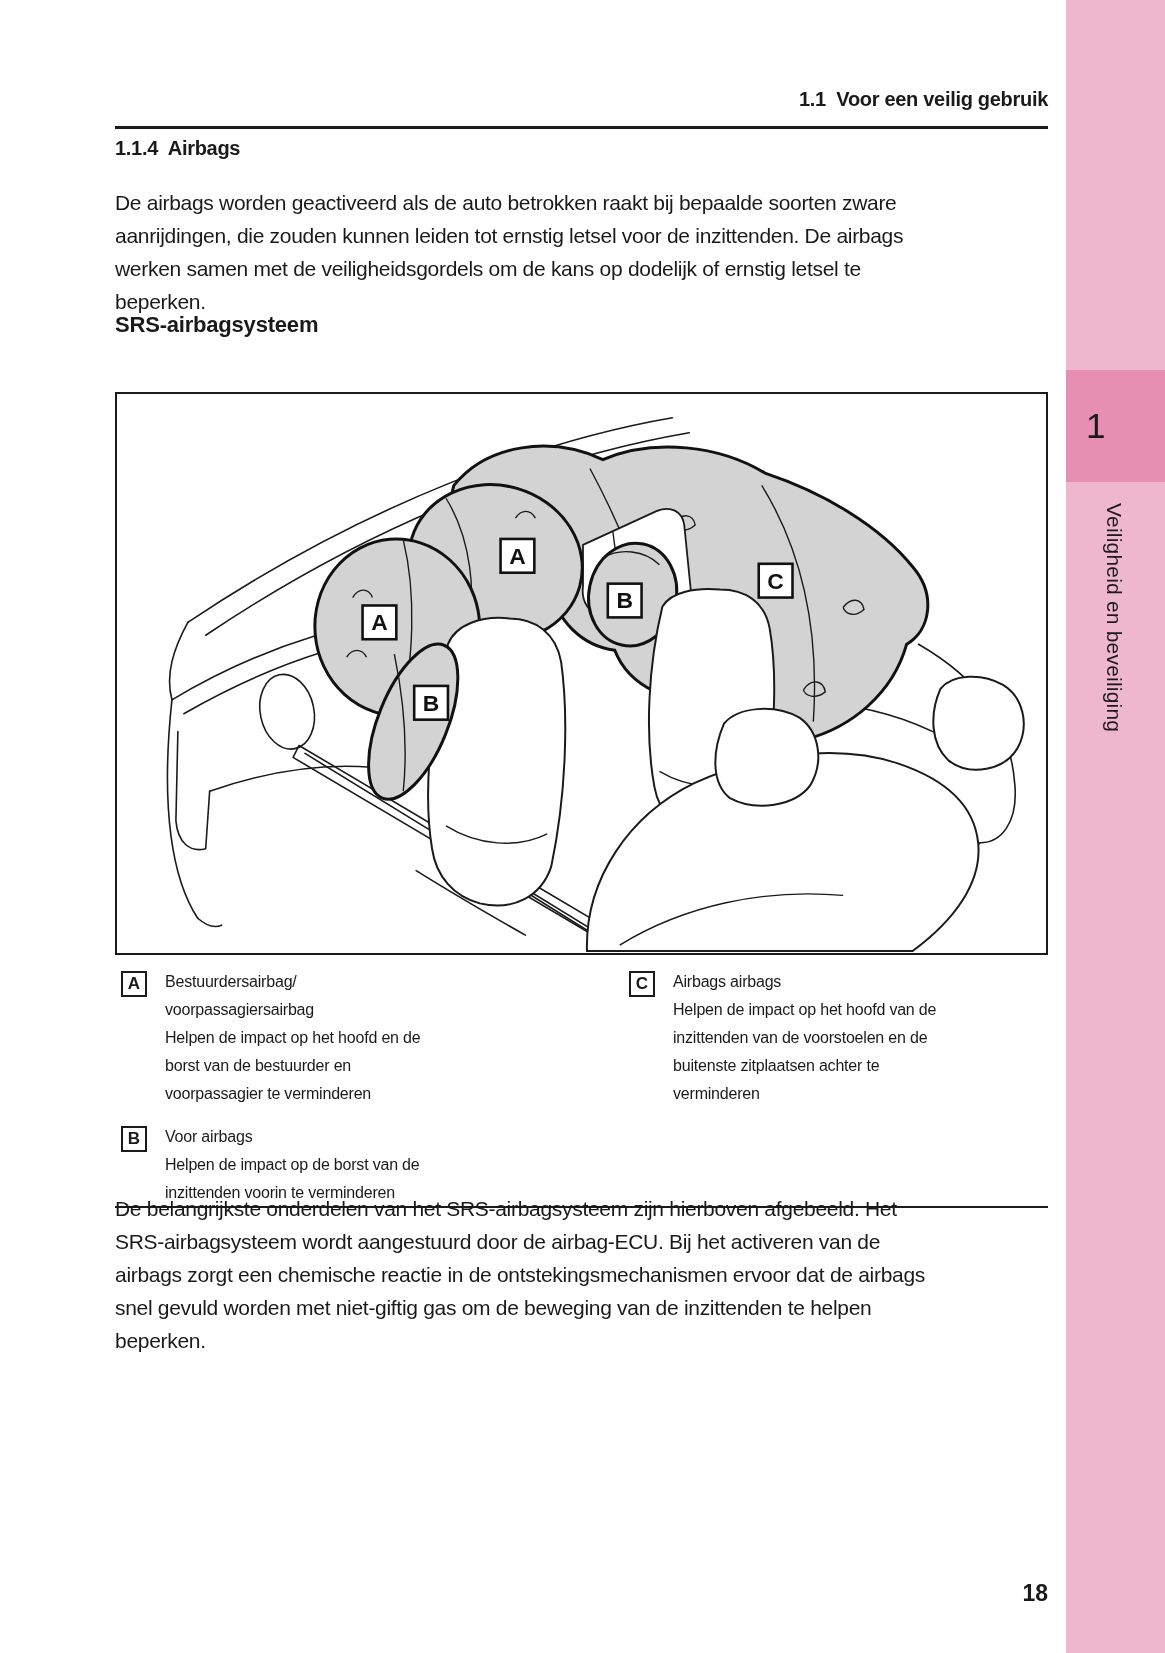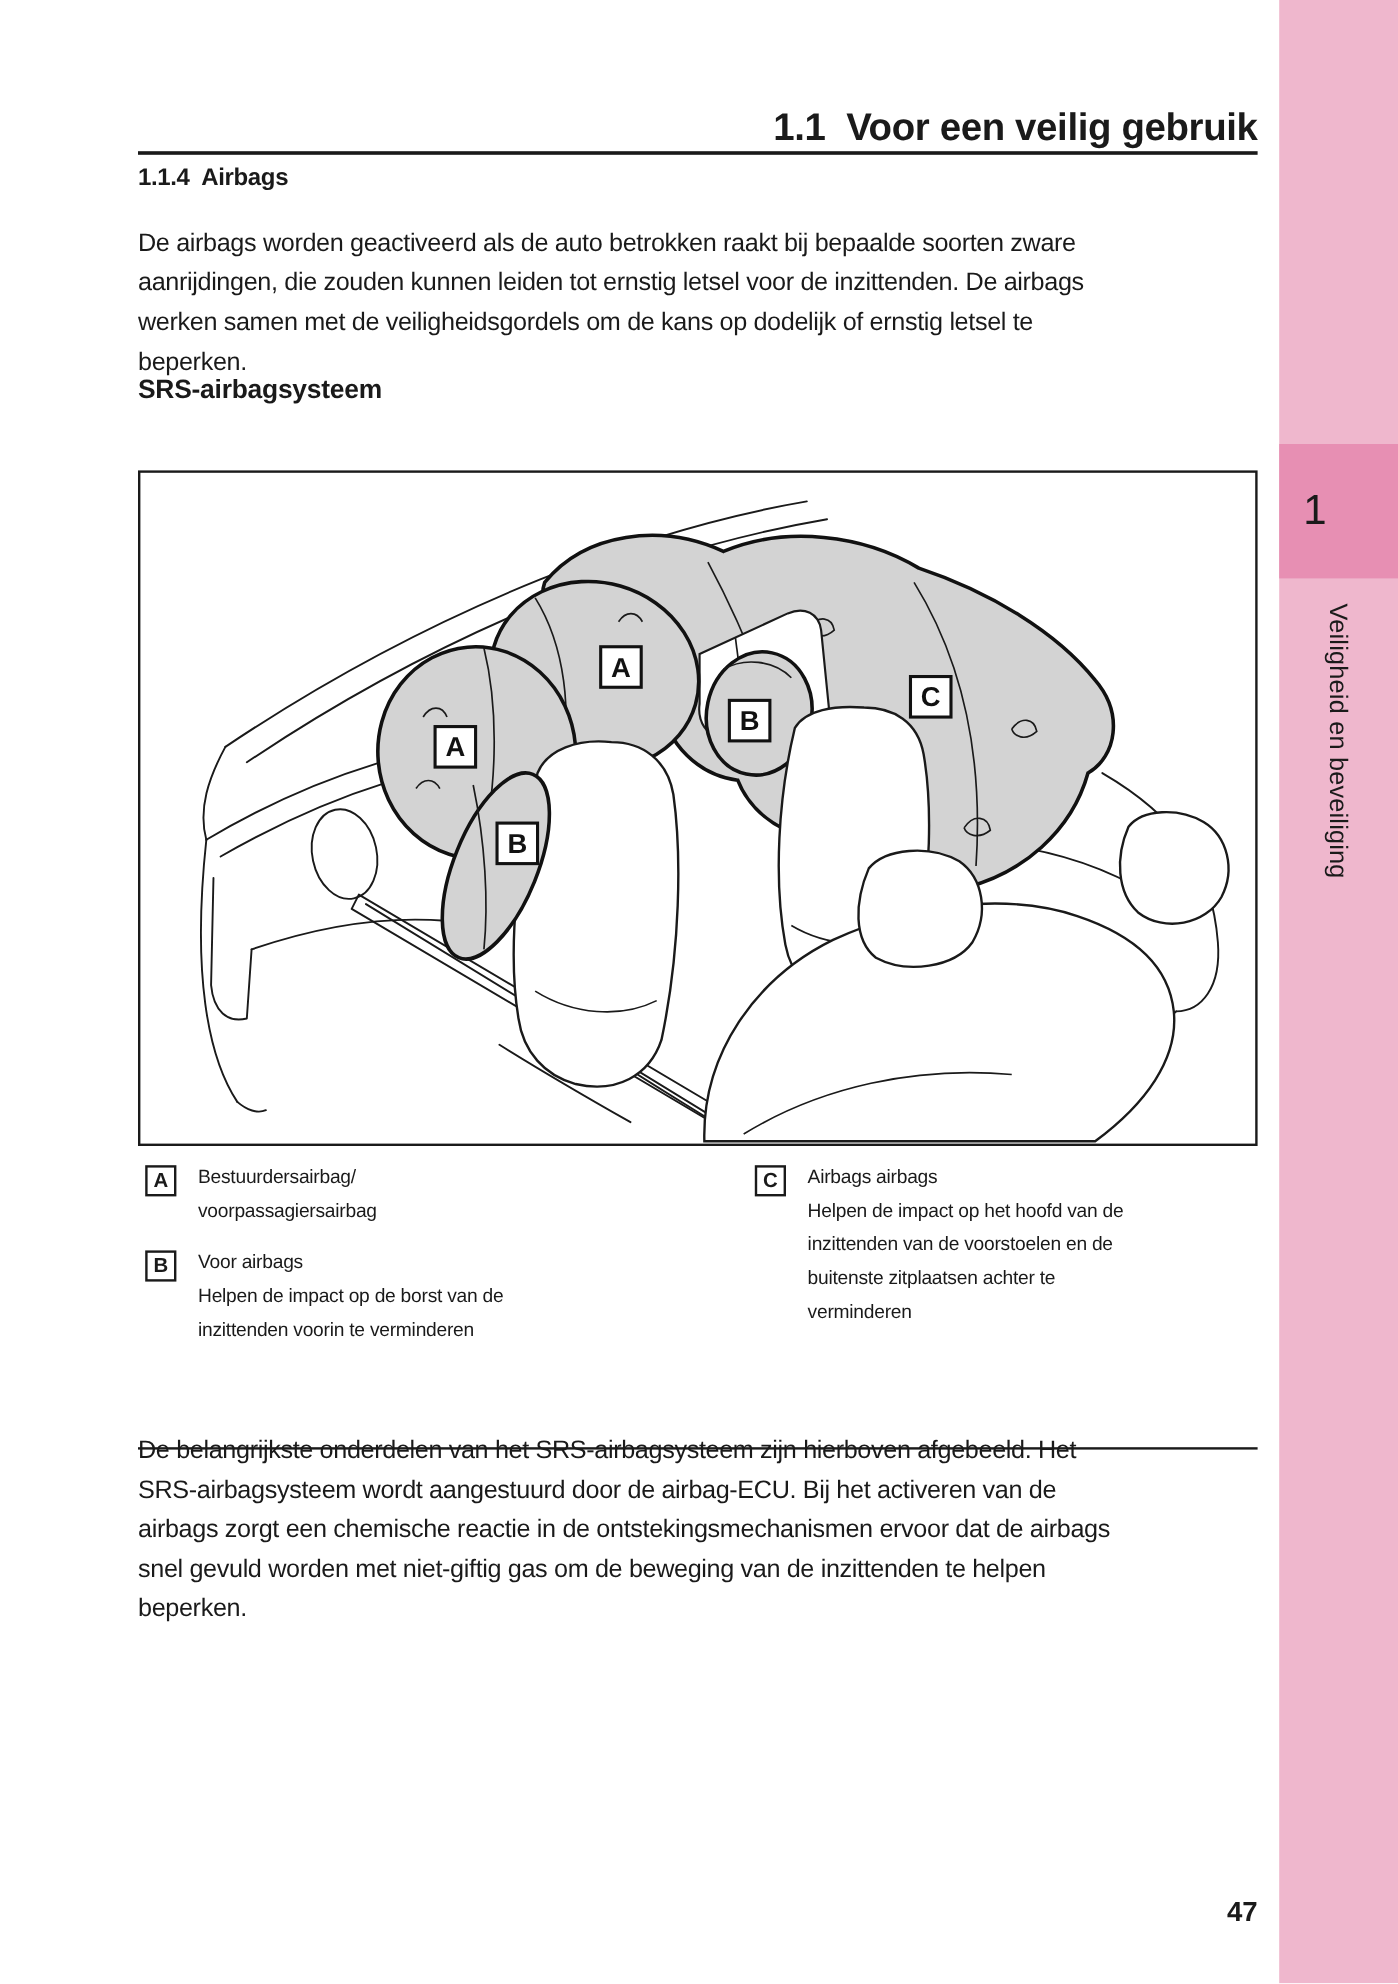--- a/index.html
+++ b/index.html
@@ -2,21 +2,21 @@
 <html><head>
 <meta charset="utf-8">
 <style>
   html,body{margin:0;padding:0;background:#ffffff;}
   body{font-family:"Liberation Sans",sans-serif;color:#1a1a1a;}
   #page{position:relative;width:1165px;height:1653px;background:#ffffff;overflow:hidden;}
 
   .abs{position:absolute;}
 
   .page-header{left:115px;top:88px;width:933px;text-align:right;
-    font-size:32px;font-weight:bold;letter-spacing:-0.3px;white-space:pre;}
+    font-size:20px;font-weight:bold;letter-spacing:-0.3px;white-space:pre;}
   .header-rule{left:115px;top:126px;width:933px;height:3px;background:#1a1a1a;}
 
   .section-title{left:115px;top:137px;font-size:20px;font-weight:bold;
     letter-spacing:-0.3px;white-space:pre;}
 
   .body-par{left:115px;width:933px;font-size:21px;line-height:33px;
     letter-spacing:-0.3px;white-space:pre-line;}
   .par-intro{top:186px;}
   .par-closing{top:1192px;}
 
@@ -175,20 +175,23 @@
       </g>
     </svg>
   </div>
 
   <div class="abs legend">
     <div class="legend-col legend-col-left">
       <div class="legend-entry">
         <div class="legend-marker">A</div>
         <div class="legend-text">Bestuurdersairbag/
 voorpassagiersairbag</div>
+        <div class="legend-text">Helpen de impact op het hoofd en de
+borst van de bestuurder en
+voorpassagier te verminderen</div>
       </div>
       <div class="legend-entry">
         <div class="legend-marker">B</div>
         <div class="legend-text">Voor airbags</div>
         <div class="legend-text">Helpen de impact op de borst van de
 inzittenden voorin te verminderen</div>
       </div>
     </div>
     <div class="legend-col legend-col-right">
       <div class="legend-entry">
@@ -203,15 +206,15 @@
   </div>
 
   <div class="abs divider-rule"></div>
 
   <div class="abs body-par par-closing">De belangrijkste onderdelen van het SRS-airbagsysteem zijn hierboven afgebeeld. Het
 SRS-airbagsysteem wordt aangestuurd door de airbag-ECU. Bij het activeren van de
 airbags zorgt een chemische reactie in de ontstekingsmechanismen ervoor dat de airbags
 snel gevuld worden met niet-giftig gas om de beweging van de inzittenden te helpen
 beperken.</div>
 
-  <div class="abs page-number">47</div>
+  <div class="abs page-number">18</div>
 
 </div>
 
 </body></html>

